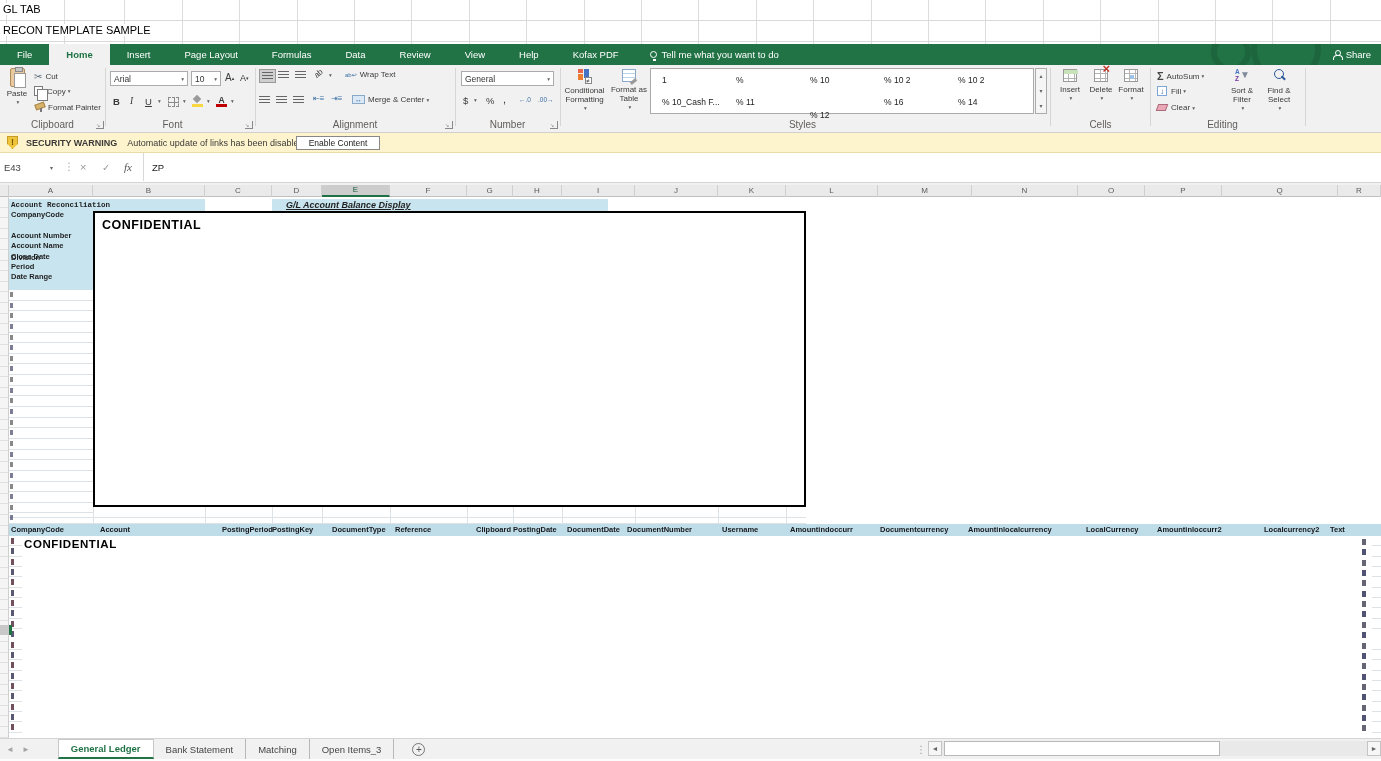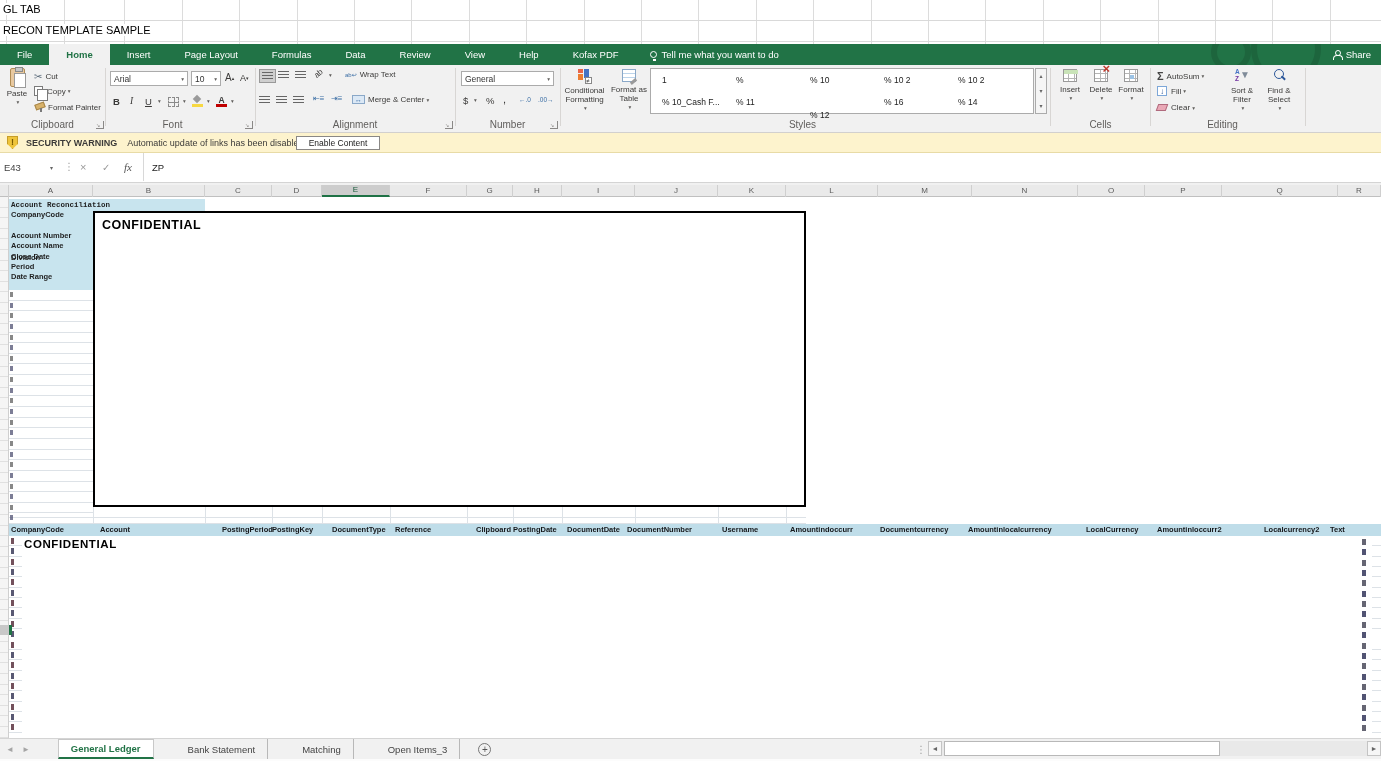--- a/index.html
+++ b/index.html
@@ -422,20 +422,21 @@
         <div class="infolab" style="top: 3px; font-family: Liberation Mono, monospace;">Account Reconciliation</div>
         <div class="infolab" style="top: 13.3px;">CompanyCode</div>
         <div class="infolab" style="top: 23.6px; margin-top: 32px;">Division</div>
         <div class="infolab" style="top: 33.9px;">Account Number</div>
         <div class="infolab" style="top: 44.2px;">Account Name</div>
         <div class="infolab" style="top: 54.5px;">Close Date</div>
         <div class="infolab" style="top: 64.8px;">Period</div>
         <div class="infolab" style="top: 75.1px;">Date Range</div>
       </div>
 
+    <div id="banner">G/L Account Balance Display</div>
 
     <div class="rowlines" style="left:9px; top:93px; width:84px; height:234px;"></div>
 
     <div class="hline" style="left:9px; top:320px; width:797px;"></div>
     <div class="hline" style="left:9px; top:326px; width:797px;"></div>
     <div id="vband">
         <div class="vline" style="left: 93px; top: 310px; height: 17px;"></div>
         <div class="vline" style="left: 205px; top: 310px; height: 17px;"></div>
         <div class="vline" style="left: 272px; top: 310px; height: 17px;"></div>
         <div class="vline" style="left: 322px; top: 310px; height: 17px;"></div>
@@ -543,21 +544,21 @@
     <div id="selrow"></div>
     <div id="selrowbar"></div>
   </div>
 
   <div id="sheetbar" class="a">
     <div class="nav">
         <span>◄</span>
         <span style="margin-left:8px;">►</span>
       </div>
     <div style="width:22px;"></div>
-    <div id="sheettabs" style="display:flex;gap:22px;">
+    <div id="sheettabs" style="display:flex;">
         <div class="stab active">General Ledger</div>
         <div class="stab">Bank Statement</div>
         <div class="stab">Matching</div>
         <div class="stab">Open Items_3</div>
       </div>
     <div class="plus">+</div>
     <div style="position:absolute; left:916px; top:0; height:21px; display:flex; align-items:center;">
         <span class="dots">⋮</span>
       </div>
   </div>

